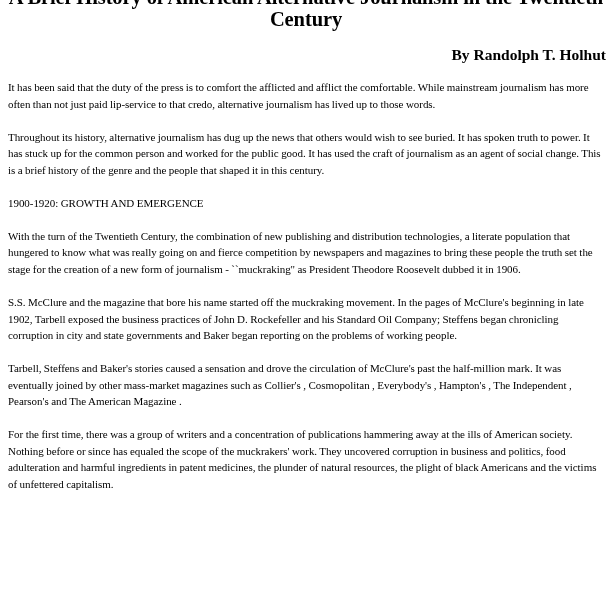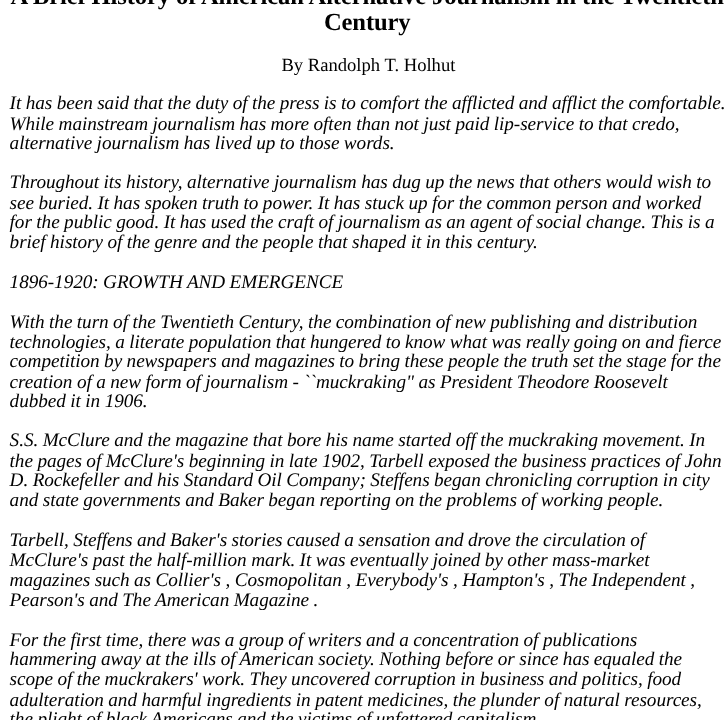--- a/index.html
+++ b/index.html
@@ -27,42 +27,41 @@
       font-size: 20.5px;
       font-weight: bold;
       text-align: center;
       line-height: 22px;
       margin: 0 0 16px 0;
       padding: 0 2px 0 0;
       letter-spacing: -0.1px;
     }
     h2.byline {
       font-size: 15.5px;
-      font-weight: normal;
-      text-align: center;
+      font-weight: bold;
+      text-align: right;
       margin: 0 0 15px 0;
       line-height: 18px;
     }
     p.para {
-      font-size: 16px;
+      font-size: 11px;
       line-height: 16.6px;
       margin: 0 0 16.4px 0;
       padding-right: 0;
       letter-spacing: -0.05px;
       word-spacing: -0.2px;
-      font-style: italic;
     }
   </style>
 </head>
 <body>
 
 <div class="page">
   <h1 class="title">A Brief History of American Alternative Journalism in the Twentieth Century</h1>
   <h2 class="byline">By Randolph T. Holhut</h2>
 
   <p class="para">It has been said that the duty of the press is to comfort the afflicted and afflict the comfortable. While mainstream journalism has more often than not just paid lip-service to that credo, alternative journalism has lived up to those words.</p>
   <p class="para">Throughout its history, alternative journalism has dug up the news that others would wish to see buried. It has spoken truth to power. It has stuck up for the common person and worked for the public good. It has used the craft of journalism as an agent of social change. This is a brief history of the genre and the people that shaped it in this century.</p>
-  <p class="para">1896-1920: GROWTH AND EMERGENCE</p>
+  <p class="para">1900-1920: GROWTH AND EMERGENCE</p>
   <p class="para">With the turn of the Twentieth Century, the combination of new publishing and distribution technologies, a literate population that hungered to know what was really going on and fierce competition by newspapers and magazines to bring these people the truth set the stage for the creation of a new form of journalism - ``muckraking" as President Theodore Roosevelt dubbed it in 1906.</p>
   <p class="para">S.S. McClure and the magazine that bore his name started off the muckraking movement. In the pages of McClure's beginning in late 1902, Tarbell exposed the business practices of John D. Rockefeller and his Standard Oil Company; Steffens began chronicling corruption in city and state governments and Baker began reporting on the problems of working people.</p>
   <p class="para">Tarbell, Steffens and Baker's stories caused a sensation and drove the circulation of McClure's past the half-million mark. It was eventually joined by other mass-market magazines such as Collier's , Cosmopolitan , Everybody's , Hampton's , The Independent , Pearson's and The American Magazine .</p>
   <p class="para">For the first time, there was a group of writers and a concentration of publications hammering away at the ills of American society. Nothing before or since has equaled the scope of the muckrakers' work. They uncovered corruption in business and politics, food adulteration and harmful ingredients in patent medicines, the plunder of natural resources, the plight of black Americans and the victims of unfettered capitalism.</p>
 </div>
 
 </body></html>

